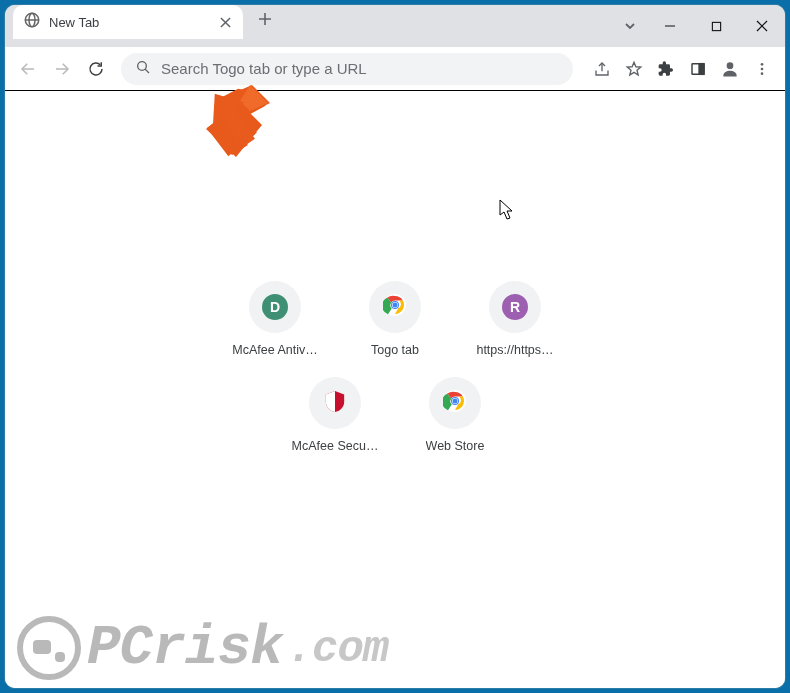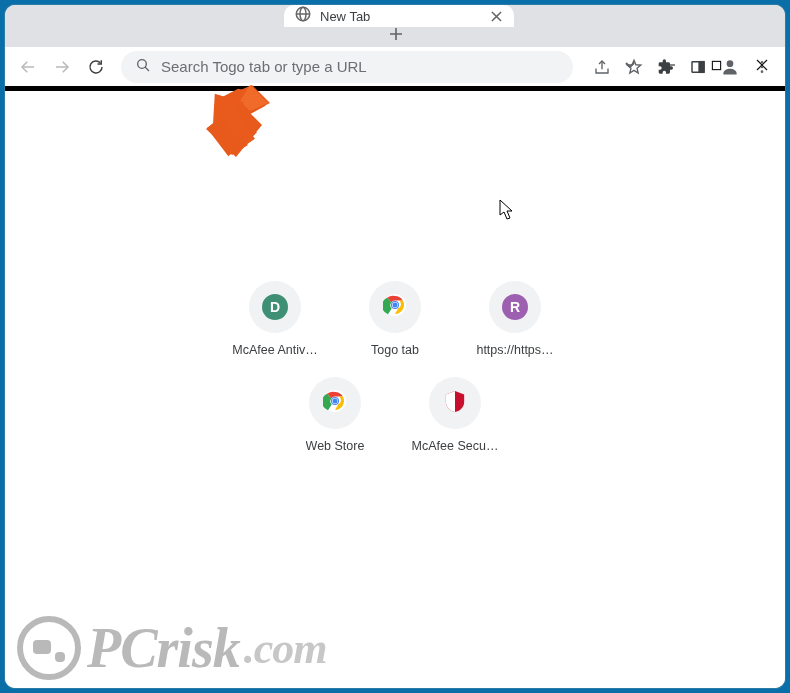--- a/index.html
+++ b/index.html
@@ -2,34 +2,34 @@
 <html><head>
 <meta charset="utf-8">
 <style>
   * { box-sizing: border-box; margin: 0; padding: 0; }
   html, body { width: 790px; height: 693px; overflow: hidden; font-family: "Segoe UI", Arial, sans-serif; background: #0a6ea8; }
   .window {
     position: absolute; left: 5px; top: 5px; width: 780px; height: 683px;
     background: #fff; border-radius: 10px; overflow: hidden; box-shadow: 0 0 0 1px #2b7da8;
   }
   
-  .titlebar { height: 42px; background: #dfe1e5; display: flex; align-items: center; flex-direction: column; }
+  .titlebar { height: 42px; background: #dfe1e5; display: flex; align-items: flex-start; }
   .tab {
     display: flex; align-items: center; gap: 8px; height: 34px; width: 230px;
     margin-left: 8px; background: #fff; border-radius: 10px 10px 0 0; padding: 0 10px;
   }
   .tab .globe { width: 18px; height: 18px; color: #666; }
   .tab .title { flex: 1; font-size: 13px; color: #3c4043; white-space: nowrap; overflow: hidden; text-overflow: ellipsis; }
   .tab .close { width: 16px; height: 16px; display: flex; align-items: center; justify-content: center; color: #5f6368; cursor: pointer; border-radius: 50%; }
   .newtab-btn { width: 28px; height: 28px; margin: 0 6px 3px 8px; display: flex; align-items: center; justify-content: center; color: #5f6368; cursor: pointer; border-radius: 50%; }
   .win-controls { margin-left: auto; display: flex; align-items: center; height: 42px; }
   .caret { width: 34px; height: 42px; display: flex; align-items: center; justify-content: center; color: #5f6368; cursor: pointer; }
   .wc { width: 46px; height: 42px; display: flex; align-items: center; justify-content: center; color: #111; cursor: pointer; }
   
-  .toolbar { height: 44px; background: #fff; display: flex; align-items: center; padding: 0 8px; gap: 4px; border-bottom: 5px solid #000000; }
+  .toolbar { height: 44px; background: #fff; display: flex; align-items: center; padding: 0 8px; gap: 4px; border-bottom: 1px solid #000000; }
   .tb-icon { width: 30px; height: 30px; display: flex; align-items: center; justify-content: center; color: #5f6368; border-radius: 50%; }
   .tb-icon.disabled { color: #b9b9b9; }
   .tb-icon.clickable { cursor: pointer; }
   .omnibox {
     flex: 1; height: 32px; background: #f1f3f4; border-radius: 16px; display: flex; align-items: center;
     padding: 0 14px; gap: 10px; margin: 0 6px;
   }
   .omnibox .search-icon { width: 16px; height: 16px; color: #5f6368; flex: none; }
   .omnibox input {
     flex: 1; border: none; background: transparent; outline: none; font-size: 15px; color: #3c4043;
@@ -45,21 +45,21 @@
   .tile .circle { width: 52px; height: 52px; border-radius: 50%; background: #f1f2f3; display: flex; align-items: center; justify-content: center; }
   .tile .badge { width: 26px; height: 26px; border-radius: 50%; display: flex; align-items: center; justify-content: center; font-size: 14px; font-weight: 600; color: #fff; }
   .tile .label { font-size: 12.5px; color: #3c4043; max-width: 96px; white-space: nowrap; overflow: hidden; text-overflow: ellipsis; text-align: right; }
   
   .arrow { position: absolute; }
   
   .cursor { position: absolute; }
   
   .watermark {
     position: absolute; left: 12px; bottom: 8px; display: flex; align-items: center; gap: 4px;
-    font-family: Liberation Serif, serif; font-style: italic; font-weight: 700;
+    font-family: Liberation Mono, monospace; font-style: italic; font-weight: 700;
     color: #b9b9b9; font-size: 56px; letter-spacing: -1px; user-select: none;
   }
   .watermark .globe-wm { width: 64px; height: 64px; border-radius: 50%; border: 6px solid #b9b9b9; position: relative; margin-right: 2px; }
   .watermark .globe-wm::before, .watermark .globe-wm::after { content: ""; position: absolute; background: #b9b9b9; border-radius: 4px; }
   .watermark .globe-wm::before { width: 18px; height: 14px; left: 10px; top: 18px; }
   .watermark .globe-wm::after { width: 10px; height: 10px; left: 32px; top: 30px; }
   .watermark .dotcom { font-size: 44px; color: #c7c7c7; align-self: flex-end; margin-bottom: 6px; }
 </style>
 </head>
 <body>
@@ -233,44 +233,44 @@
           <div class="circle">
               <div class="badge" style="background:#9d5fb0">R</div>
             </div>
           <div class="label">https://https…</div>
         </div>
       </div>
       <div class="row">
         <div class="tile">
           <div class="circle">
             <span>
+              <svg width="22" height="24" viewBox="0 0 24 26">
+                  <path d="M12 2 L22 6 V14 C22 20 17 24 12 25 C7 24 2 20 2 14 V6 Z" fill="#c8102e"></path>
+                  <path d="M12 2 L12 25 C7 24 2 20 2 14 V6 Z" fill="#fff"></path>
+                </svg>
+            </span>
+          </div>
+          <div class="label">McAfee Secu…</div>
+        </div>
+        <div class="tile">
+          <div class="circle">
+            <span>
               <svg width="24" height="24" viewBox="0 0 48 48">
                   <circle cx="24" cy="24" r="22" fill="#fff"></circle>
                   <path d="M24 6a18 18 0 0 1 15.7 9.2H24a8.8 8.8 0 0 0-7.7 4.5L8.9 9A18 18 0 0 1 24 6z" fill="#ea4335"></path>
                   <path d="M8.9 9l7.4 10.7A8.8 8.8 0 0 0 17.4 31L10 42.4A18 18 0 0 1 8.9 9z" fill="#34a853"></path>
                   <path d="M39.7 15.2A18 18 0 0 1 24 42l6.6-11.5a8.8 8.8 0 0 0 1.4-15.3z" fill="#fbbc05"></path>
                   <circle cx="24" cy="24" r="8" fill="#4285f4"></circle>
                   <circle cx="24" cy="24" r="6" fill="#fff"></circle>
                   <circle cx="24" cy="24" r="5" fill="#4285f4"></circle>
                 </svg>
             </span>
           </div>
           <div class="label">Web Store</div>
         </div>
-        <div class="tile">
-          <div class="circle">
-            <span>
-              <svg width="22" height="24" viewBox="0 0 24 26">
-                  <path d="M12 2 L22 6 V14 C22 20 17 24 12 25 C7 24 2 20 2 14 V6 Z" fill="#c8102e"></path>
-                  <path d="M12 2 L12 25 C7 24 2 20 2 14 V6 Z" fill="#fff"></path>
-                </svg>
-            </span>
-          </div>
-          <div class="label">McAfee Secu…</div>
-        </div>
       </div>
     </div>
 
     <div class="watermark">
       <div class="globe-wm"></div>
       <span>PCrisk</span>
         <span class="dotcom">.com</span>
     </div>
 
   </div>

